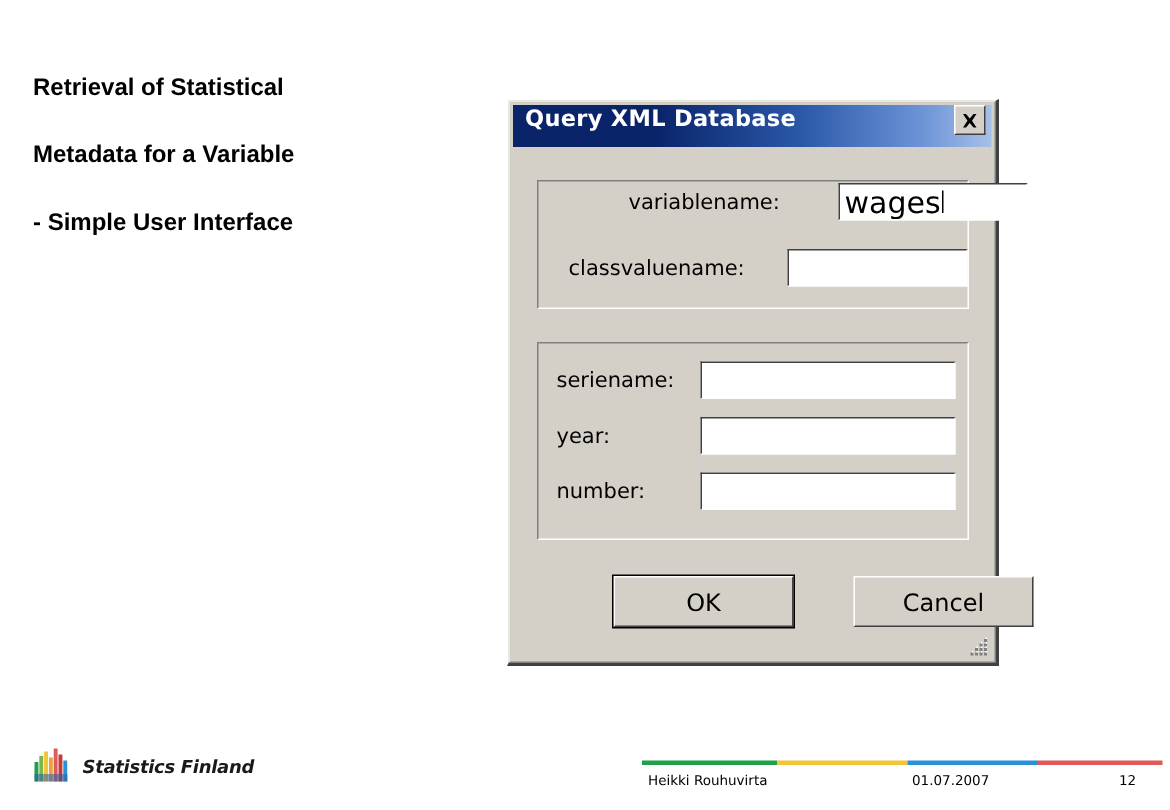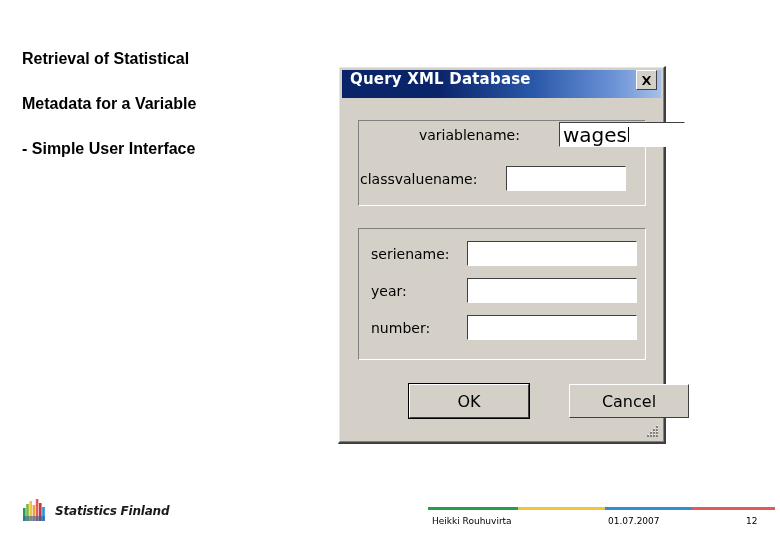--- a/index.html
+++ b/index.html
@@ -137,21 +137,21 @@
   .caret {
     display: inline-block;
     width: 1px;
     height: 15px;
     background: #000000;
     margin-left: 1px;
   }
 
   
   #row-variablename { left: 12px; top: 1px; width: 266px; margin-left: 48px; }
-  #row-classvaluename { left: 1px; top: 45px; width: 266px; gap: 12px; }
+  #row-classvaluename { left: 20px; top: 45px; width: 266px; gap: 12px; }
   #row-variablename .field-label,
   #row-classvaluename .field-label { width: 140px; }
   #row-variablename .textinput,
   #row-classvaluename .textinput { width: 126px; }
 
   
   #row-seriename { left: 12px; top: 12px; width: 266px; }
   #row-year      { left: 12px; top: 49px; width: 266px; }
   #row-number    { left: 12px; top: 86px; width: 266px; }
   #row-seriename .field-label,

